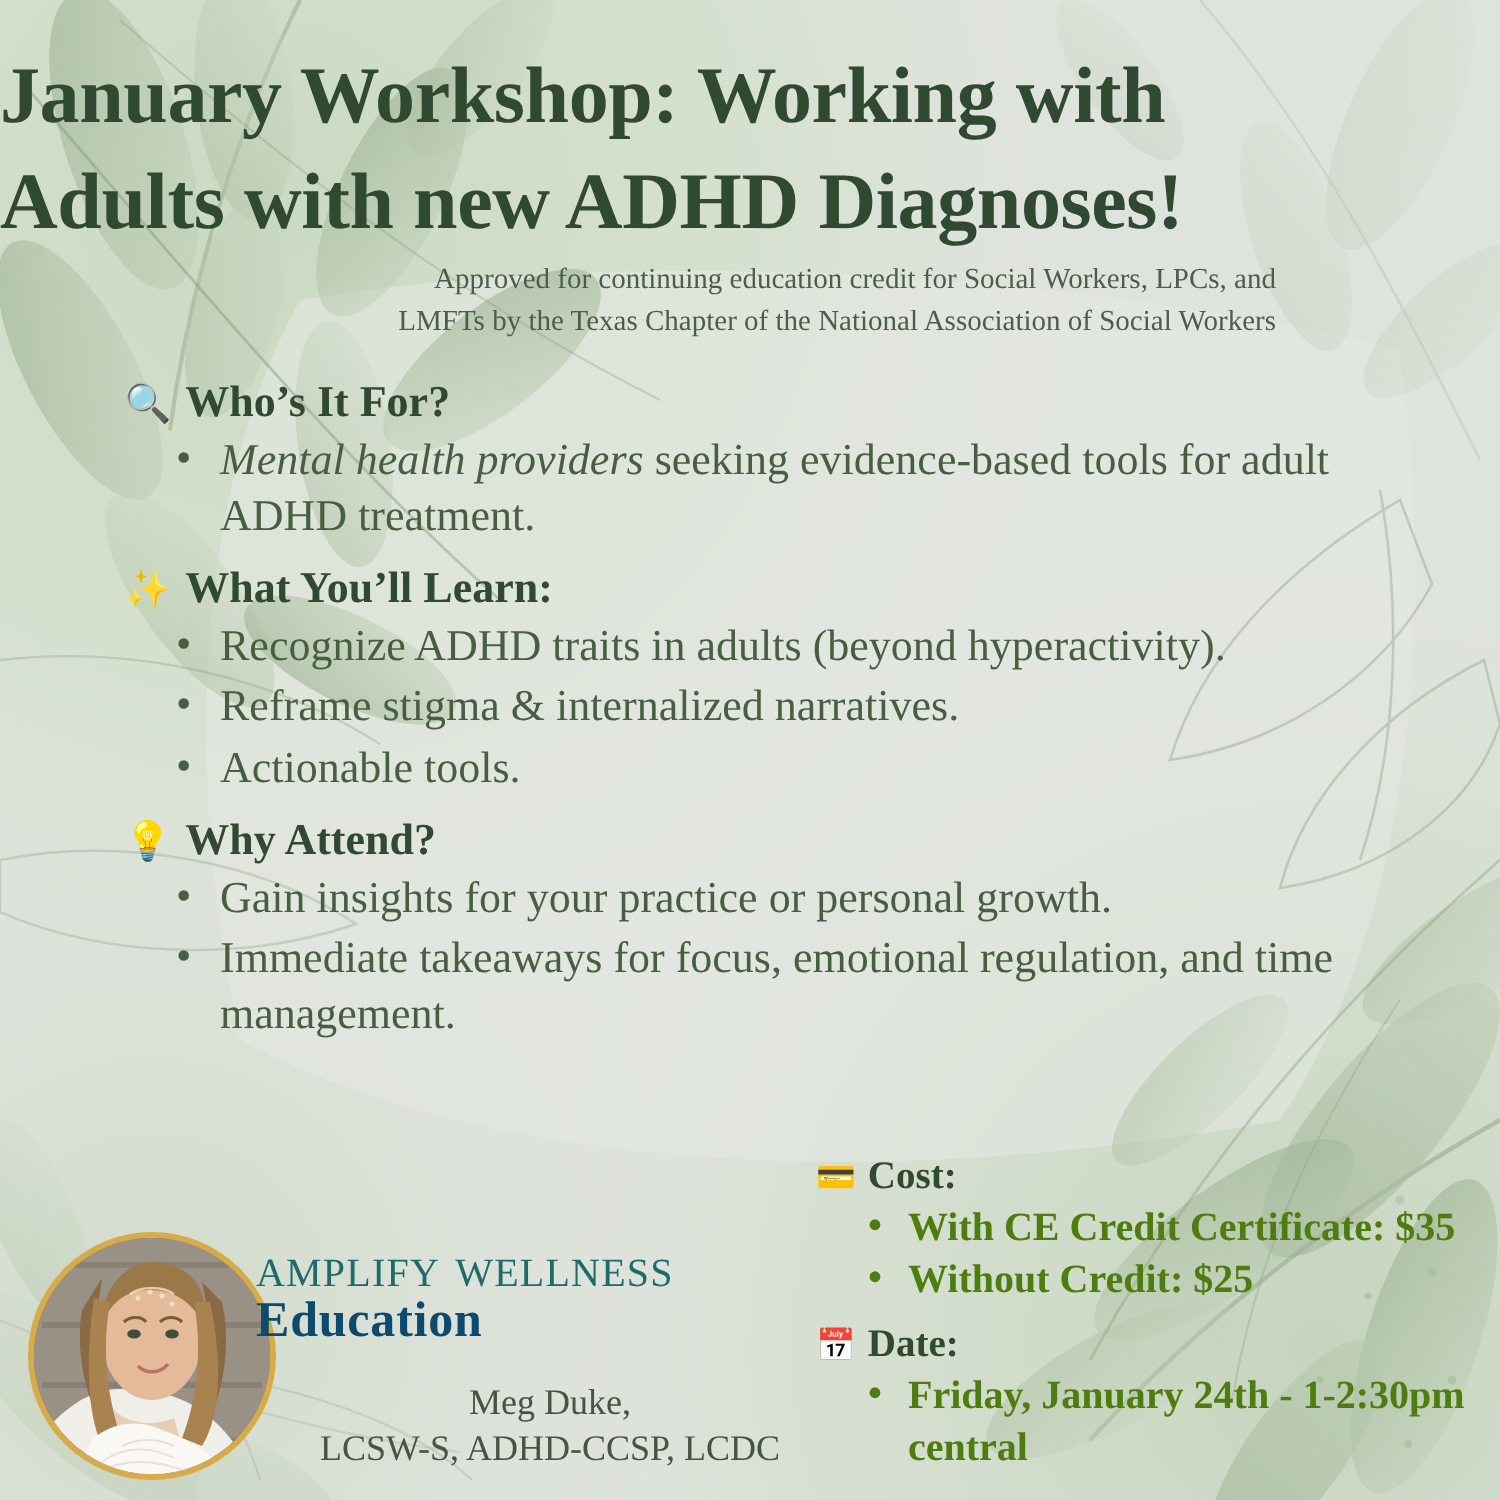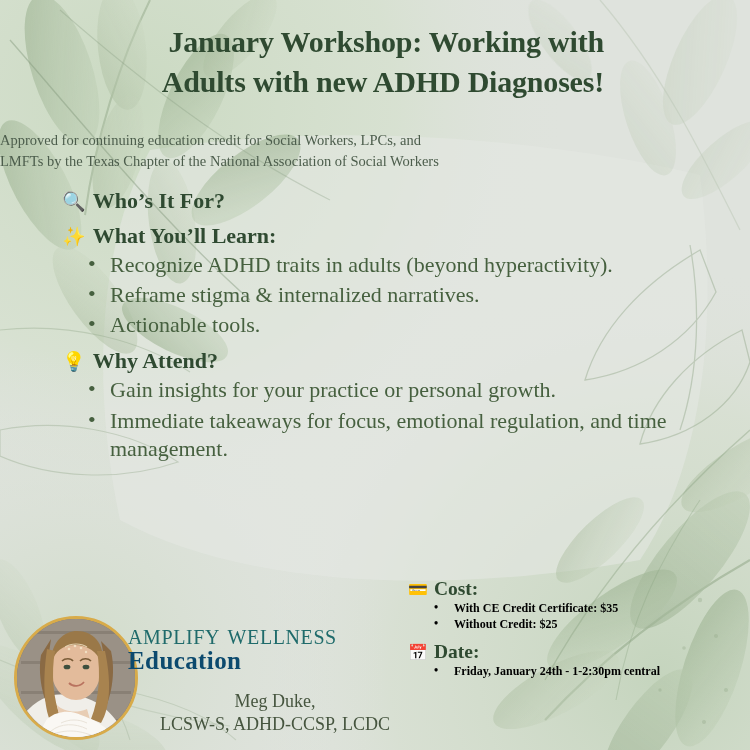--- a/index.html
+++ b/index.html
@@ -18,32 +18,32 @@
   }
   
   .bg { position:absolute; inset:0; overflow:hidden; }
   .bg svg { position:absolute; inset:0; width:750px; height:750px; }
 
   
   .content { position:relative; z-index:5; width:750px; height:750px; }
 
   .title {
     position:absolute; top:22px; left:0; width:604px;
-    text-align:right;
+    text-align:left;
     font-weight:bold;
-    font-size:30px;
+    font-size:40px;
     line-height:1.32;
     color:#2f4a31;
     letter-spacing:-0.2px;
   }
   .title .l1, .title .l2 { display:block; white-space:nowrap; }
 
   .subtitle {
     position:absolute; top:130px; left:0; width:638px;
-    text-align:left;
+    text-align:right;
     font-size:14.5px;
     line-height:1.42;
     color:#4c5d4c;
   }
   .subtitle span { display:block; }
 
   .sections { position:absolute; top:188px; left:62px; width:660px; }
 
   .sec-head {
     display:flex; align-items:baseline; gap:7px;
@@ -77,22 +77,22 @@
   .rb-head {
     display:flex; align-items:baseline; gap:6px;
     font-size:19.5px; font-weight:bold; margin-bottom:1px;
   }
   .rb-head .emo { font-size:16px; line-height:1; }
   .right-block ul {
     list-style:none; margin:0 0 8px 24px;
   }
   .right-block ul li {
     position:relative; padding-left:22px;
-    font-size:12px; font-weight:bold; line-height:1.32;
-    color:#000000;
+    font-size:20px; font-weight:bold; line-height:1.32;
+    color:#4d7c0f;
   }
   .right-block ul li::before {
     content:"\2022"; position:absolute; left:2px; top:-1px;
   }
 
   
   .logo-block { position:absolute; left:14px; top:612px; width:400px; }
   .avatar {
     position:absolute; left:0; top:4px;
     width:124px; height:124px; border-radius:50%;
@@ -248,20 +248,21 @@
     </div>
 
     <div class="sections">
 
       <div class="group">
         <div class="sec-head">
           <span class="emo">🔍</span>
           <span>Who’s It For?</span>
         </div>
         <ul class="bl">
+          <li><i>Mental health providers</i><span> seeking evidence-based tools for adult ADHD treatment.</span></li>
         </ul>
       </div>
 
       <div class="group">
         <div class="sec-head">
           <span class="emo">✨</span>
           <span>What You’ll Learn:</span>
         </div>
         <ul class="bl">
           <li><span>Recognize ADHD traits in adults (beyond hyperactivity).</span></li>

